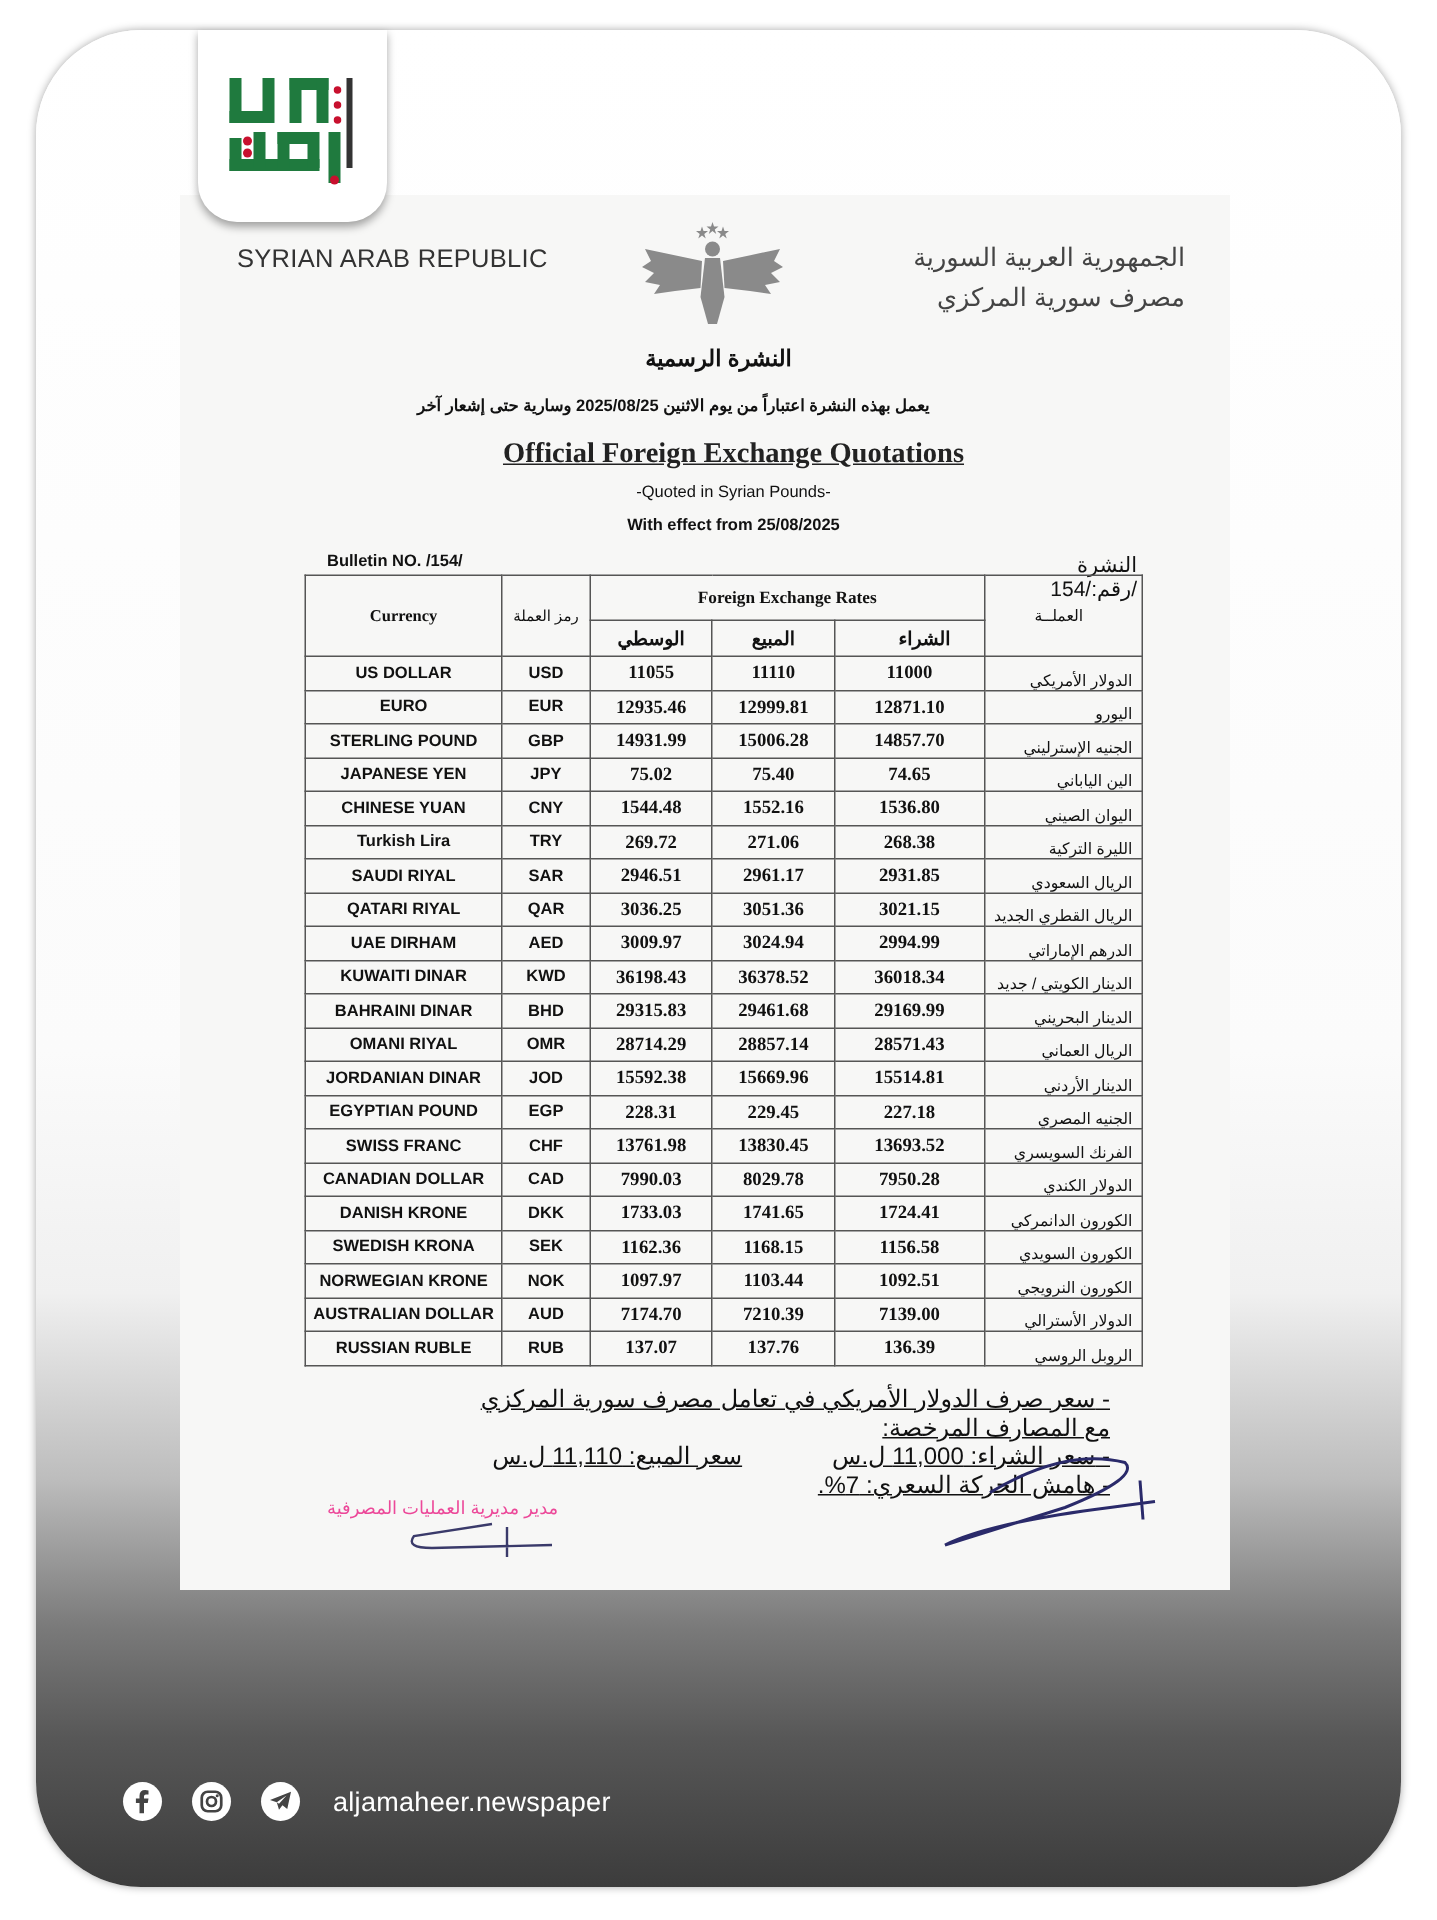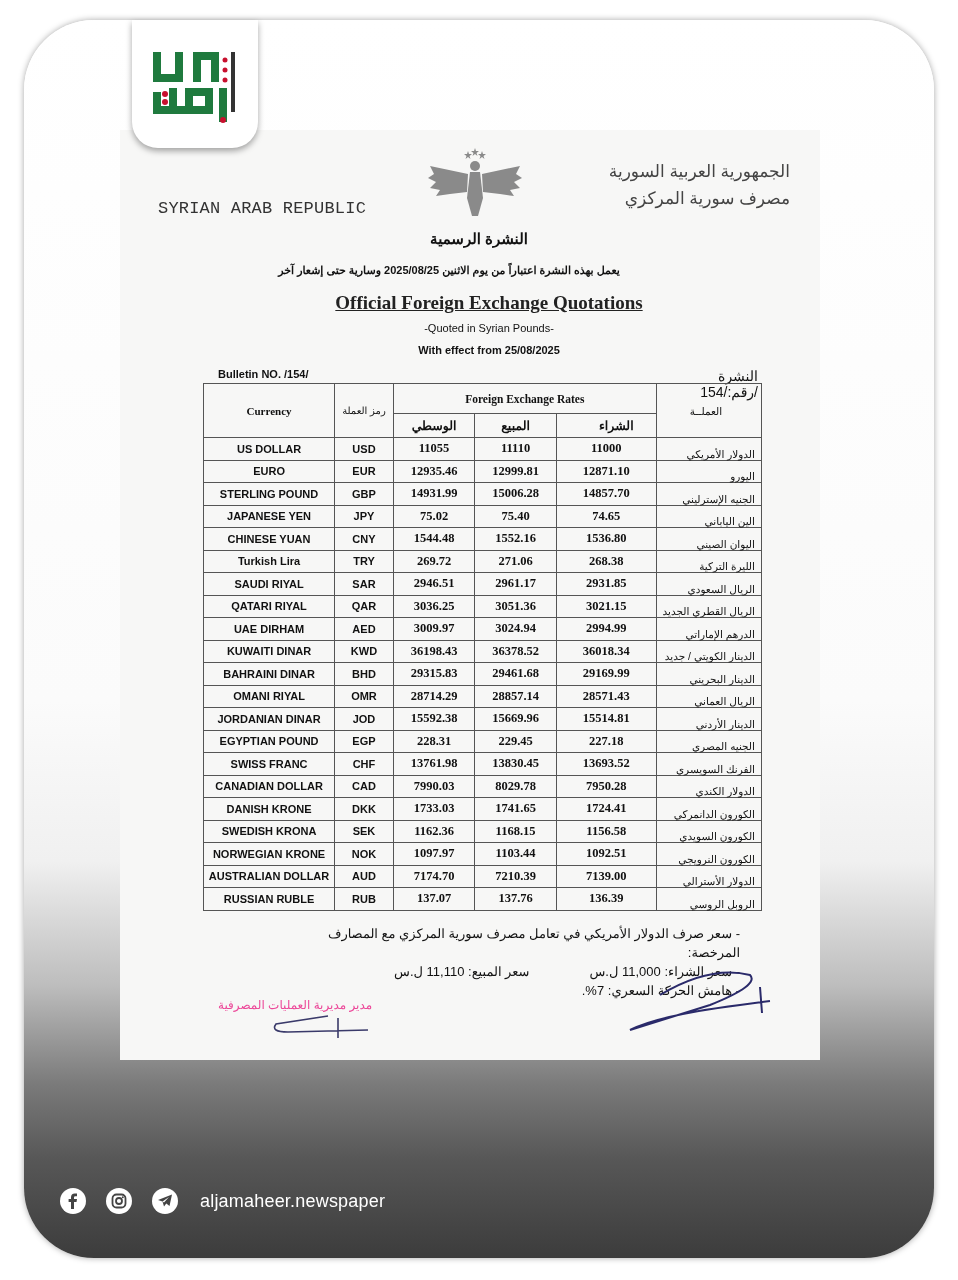--- a/index.html
+++ b/index.html
@@ -16,48 +16,48 @@
   .logo-tab {
     position: absolute; left: 132px; top: 20px; width: 126px; height: 128px;
     background: #ffffff; border-radius: 0 0 26px 26px;
     box-shadow: 0 3px 6px rgba(0,0,0,0.35); z-index: 3;
     display: flex; align-items: center; justify-content: center;
   }
   .paper {
     position: absolute; left: 120px; top: 130px; width: 700px; height: 930px;
     background: #f7f7f6;
   }
-  .hdr-en { position: absolute; left: 158px; top: 160px; font-family: Liberation Mono, monospace; color: #333; font-size: 17px; line-height: 26px; letter-spacing: 0.2px; margin-top: 36px; }
+  .hdr-en { position: absolute; left: 158px; top: 160px; font-family: Liberation Sans, sans-serif; color: #333; font-size: 17px; line-height: 26px; letter-spacing: 0.2px; }
   .hdr-ar { position: absolute; left: 580px; width: 210px; top: 158px; direction: rtl; text-align: right; color: #444; font-size: 17px; line-height: 27px; }
   .eagle { position: absolute; left: 420px; top: 148px; width: 110px; height: 72px; }
   .title-ar { position: absolute; left: 0; width: 958px; top: 230px; text-align: center; direction: rtl; font-weight: bold; font-size: 15px; color: #111; }
   .sub-ar { position: absolute; left: 0; width: 898px; top: 264px; text-align: center; direction: rtl; font-weight: bold; font-size: 11px; color: #111; }
   .title-en { position: absolute; left: 0; width: 978px; top: 292px; text-align: center; font-family: "Liberation Serif", serif; font-weight: bold; font-size: 19px; text-decoration: underline; color: #222; }
   .quoted { position: absolute; left: 0; width: 978px; top: 322px; text-align: center; font-size: 11px; color: #111; }
   .effect { position: absolute; left: 0; width: 978px; top: 344px; text-align: center; font-size: 11px; font-weight: bold; color: #111; }
   .bull-en { position: absolute; left: 218px; top: 368px; font-size: 11px; font-weight: bold; color: #111; }
   .bull-ar { position: absolute; left: 660px; width: 98px; top: 368px; text-align: right; font-size: 14px; color: #111; }
   table.rates {
     position: absolute; left: 203px; top: 383px; width: 559px; border-collapse: collapse;
     font-size: 11.5px; color: #111;
   }
   table.rates td, table.rates th { border: 1px solid #555; padding: 0; text-align: center; }
   table.rates th { font-weight: bold; font-family: "Liberation Serif", serif; }
   .c-name { width: 138px; font-weight: bold; font-size: 11px; }
   .c-code { width: 62px; font-weight: bold; font-size: 11px; }
   .c-num { width: 85px; font-family: "Liberation Serif", serif; font-weight: bold; font-size: 12.5px; }
   .c-ar { width: 105px; direction: rtl; text-align: right !important; padding-right: 6px !important; font-size: 10.5px; vertical-align: bottom; }
   tr.row td { height: 21.5px; }
-  .notes { position: absolute; left: 300px; width: 440px; top: 924px; direction: rtl; text-align: right; font-size: 13px; color: #111; line-height: 19px; }
+  .notes { position: absolute; left: 300px; width: 440px; top: 924px; direction: rtl; text-align: right; font-size: 16px; color: #111; line-height: 19px; text-decoration: underline; }
   .notes .li::before { content: "-  "; }
   .notes .gap { display: inline-block; width: 60px; }
   .sig-ar { position: absolute; left: 218px; top: 998px; direction: rtl; font-size: 12px; font-weight: normal; color: #ec4899; }
   .sig1 { position: absolute; left: 268px; top: 1010px; width: 110px; height: 30px; }
   .sig2 { position: absolute; left: 620px; top: 965px; width: 160px; height: 70px; }
-  .footer { position: absolute; left: 60px; top: 1188px; display: flex; align-items: center; gap: 20px; z-index: 4; }
+  .footer { position: absolute; left: 82px; top: 1188px; display: flex; align-items: center; gap: 20px; z-index: 4; }
   .soc { width: 26px; height: 26px; border-radius: 50%; background: #fff; display: flex; align-items: center; justify-content: center; }
   .handle { color: #fff; font-size: 18px; margin-left: 2px; letter-spacing: 0.2px; }
 </style>
 </head>
 <body>
 
 <div class="card"></div>
 
 <div class="logo-tab">
   <svg width="100" height="80" viewBox="0 0 100 80">

